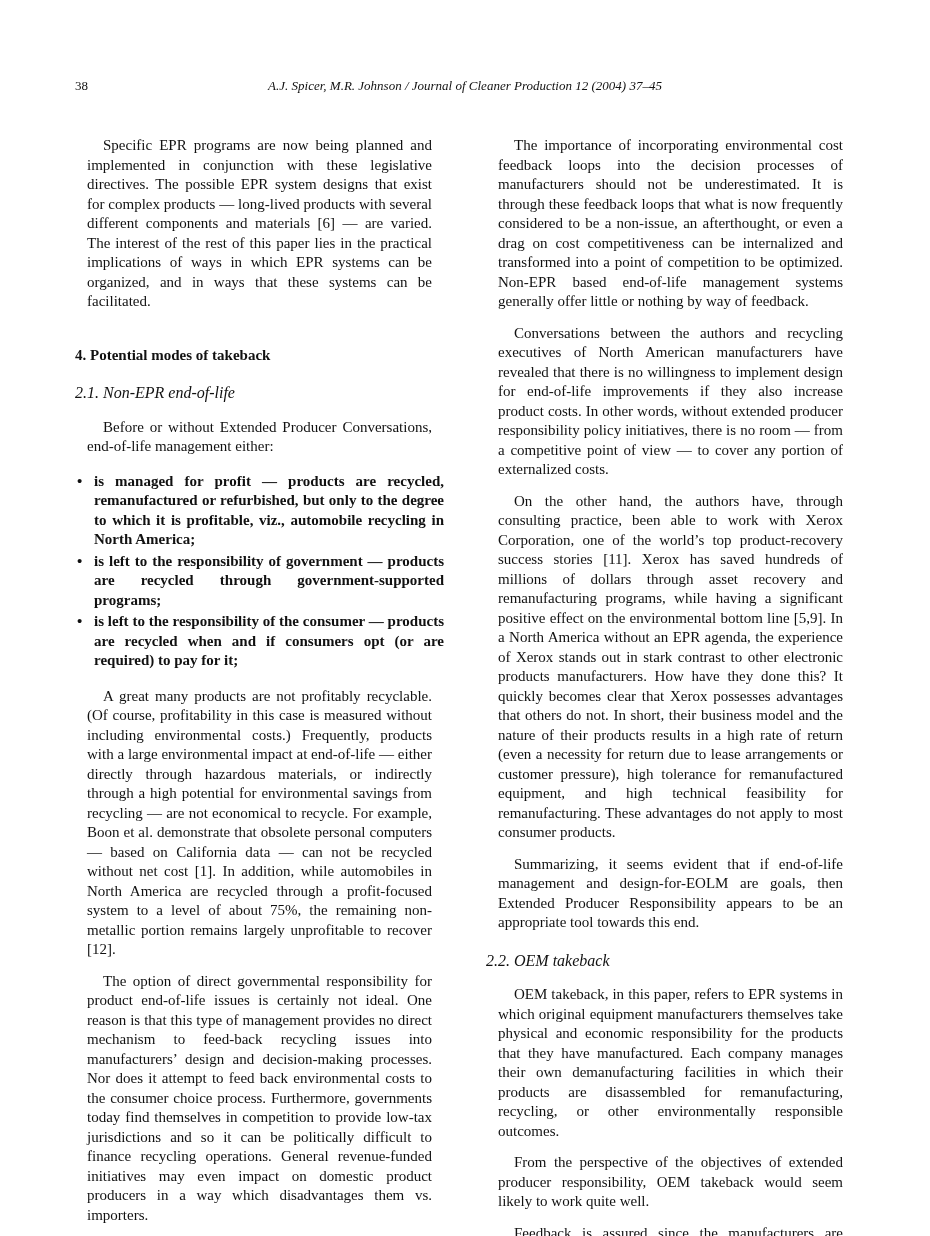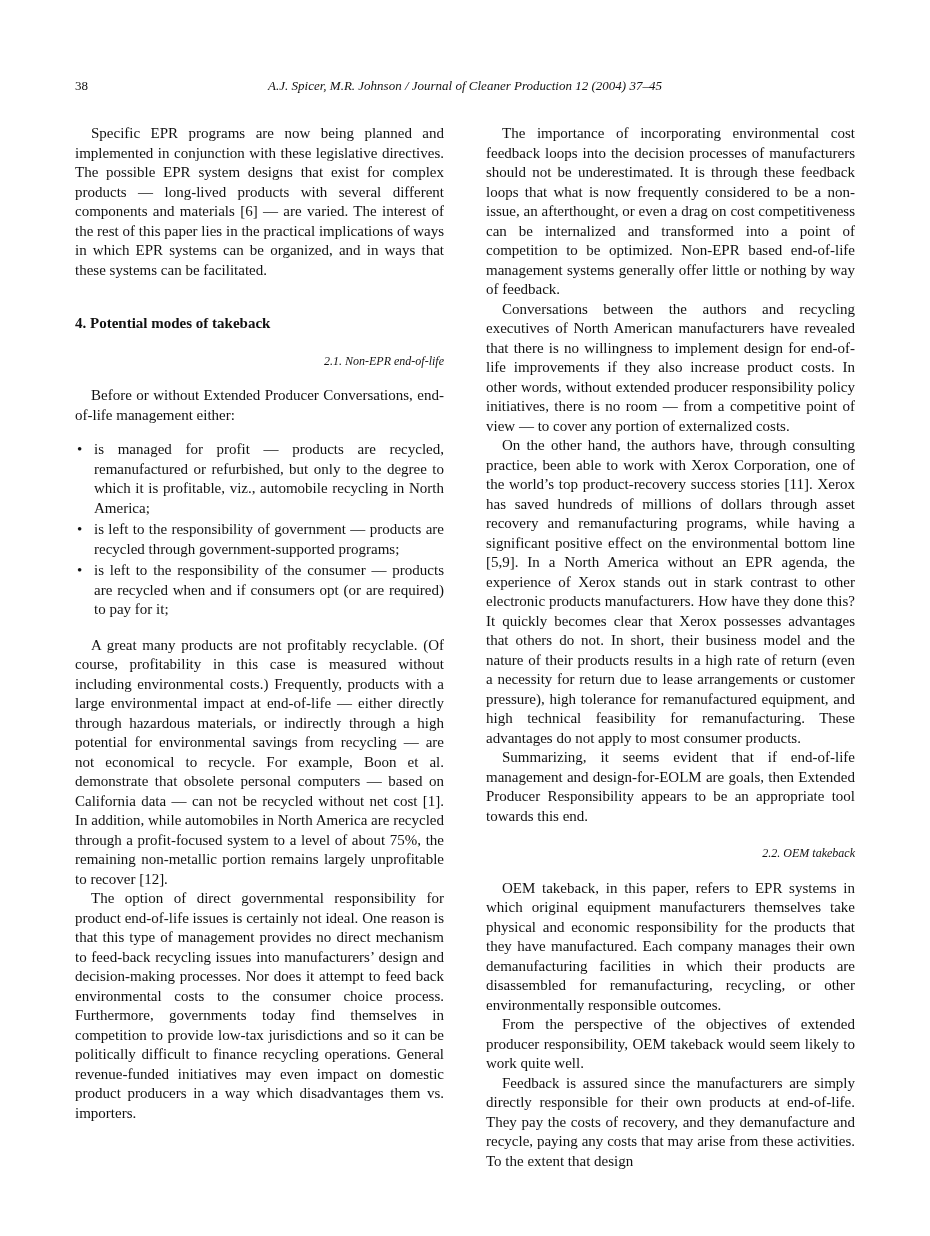--- a/index.html
+++ b/index.html
@@ -38,49 +38,50 @@
   }
   .columns {
     display: flex;
     gap: 42px;
   }
   .col {
     width: 369px;
     text-align: justify;
   }
   .col p {
-    margin: 0;
+    margin: 12px;
     text-indent: 16px;
   }
   .section-heading {
     font-size: 15px;
     font-weight: bold;
     font-style: normal;
     text-align: left;
     text-indent: 0;
     margin: 34px 0 18px 0;
   }
   .subsection-heading {
-    font-size: 12px;
+    font-size: 16px;
     font-weight: normal;
     font-style: italic;
-    text-align: right;
+    text-align: left;
     text-indent: 0;
     margin: 18px 0 15px 0;
   }
   ul.bullets {
     list-style: none;
     margin: 15px 0 16px 0;
     padding: 0;
   }
   ul.bullets li {
     position: relative;
     padding-left: 19px;
     margin: 0 0 2px 0;
     text-align: justify;
+    font-weight: bold;
   }
   ul.bullets li::before {
     content: "\2022";
     position: absolute;
     left: 2px;
     top: 0;
   }
 </style>
 </head>
 <body>

